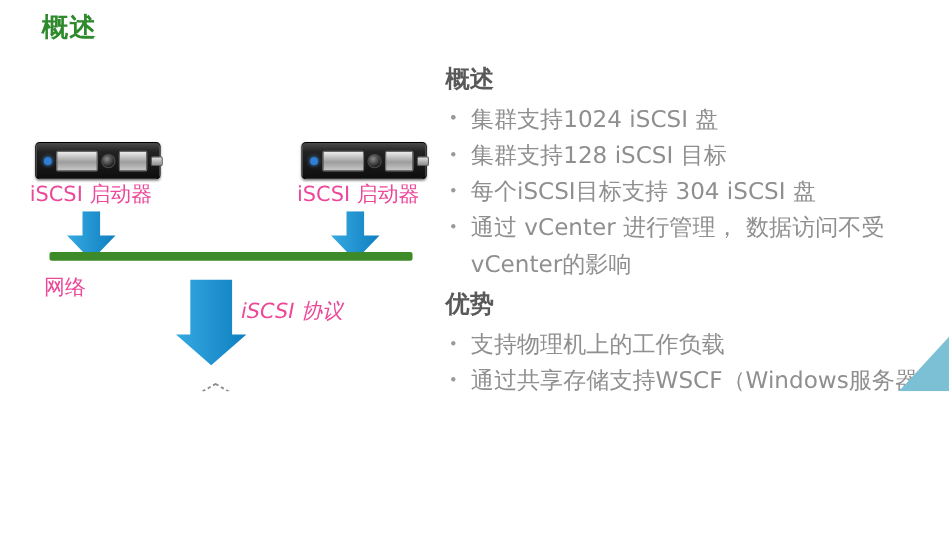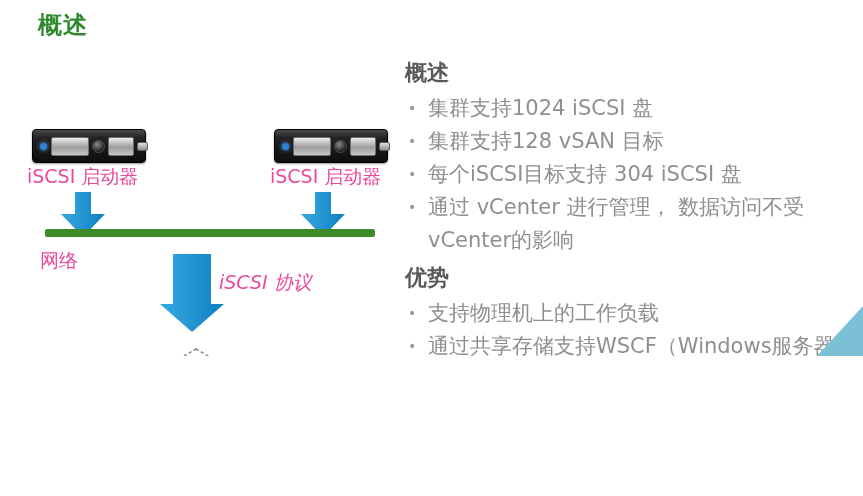--- a/index.html
+++ b/index.html
@@ -123,21 +123,21 @@
     <ul>
       <li>
         <span class="dot">•</span>
       </li>
       <li>
         <span class="dot">•</span>
         <span>集群支持1024 iSCSI 盘</span>
       </li>
       <li>
         <span class="dot">•</span>
-        <span>集群支持128 vSAN 目标</span>
+        <span>集群支持128 iSCSI 目标</span>
       </li>
       <li>
         <span class="dot">•</span>
         <span>每个iSCSI目标支持 304 iSCSI 盘</span>
       </li>
       <li>
         <span class="dot">•</span>
         <span>通过 vCenter 进行管理， 数据访问不受vCenter的影响</span>
       </li>
     </ul>

